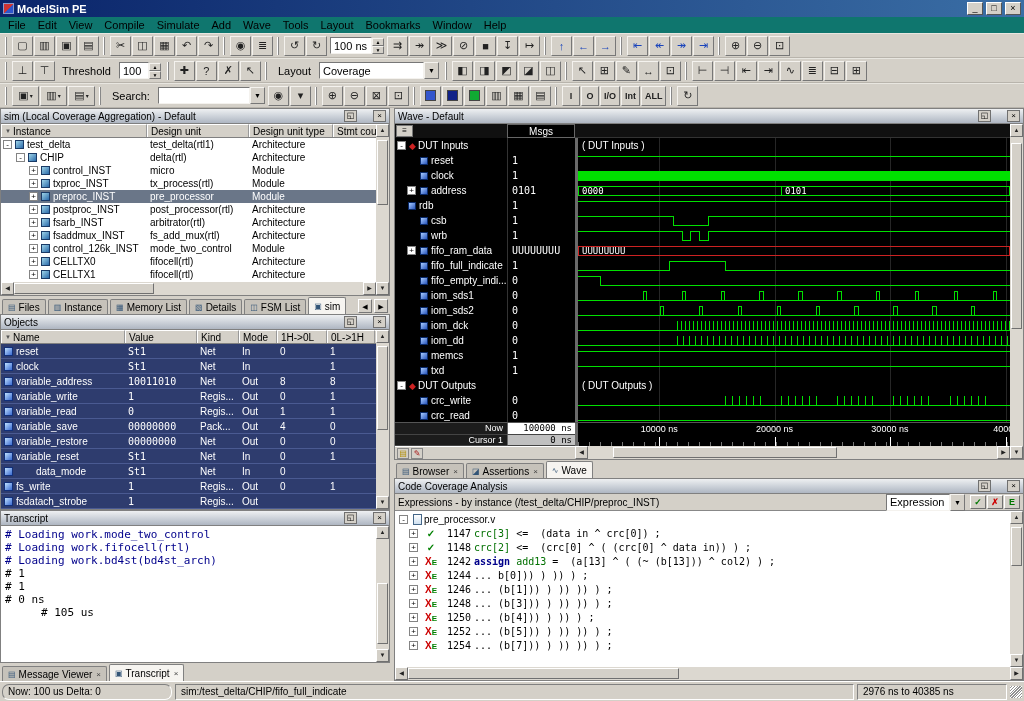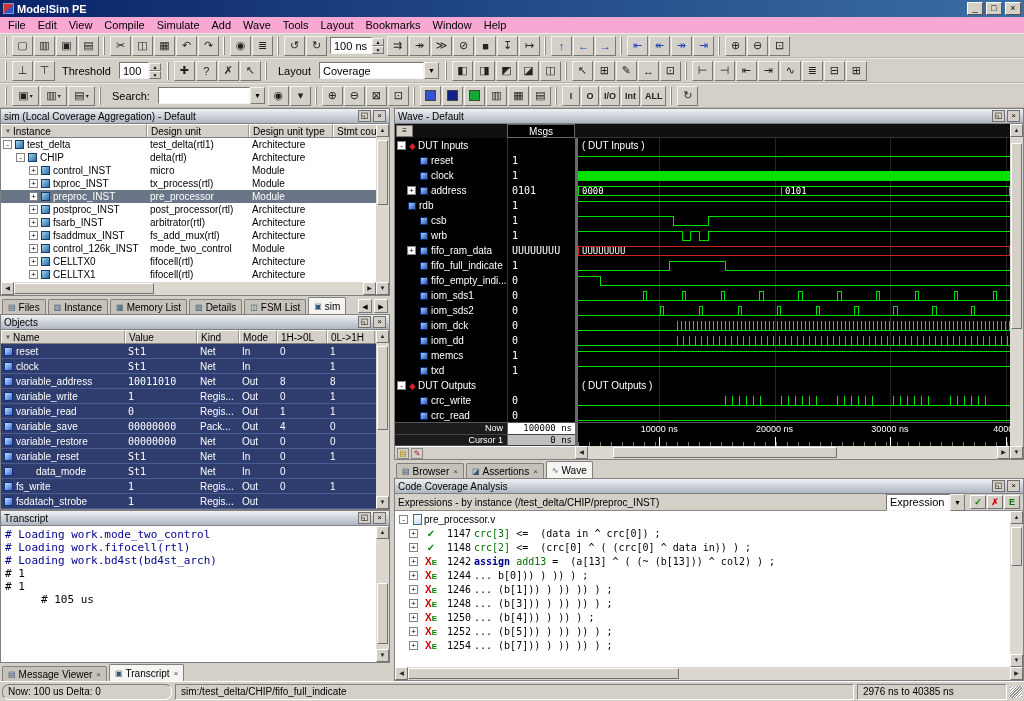--- a/index.html
+++ b/index.html
@@ -5,21 +5,21 @@
   * { box-sizing: border-box; margin:0; padding:0; }
   html,body { width:1024px; height:701px; overflow:hidden; }
   body { font-family:"Liberation Sans",sans-serif; font-size:11px; background:#d4d0c8; position:relative; color:#000; }
 
   .titlebar { height:17px; display:flex; align-items:center; background:linear-gradient(to right,#0a246a,#3a6ea5); padding:0 3px; gap:3px; }
   .app-icon { width:11px; height:11px; background:linear-gradient(135deg,#cc3333 0 50%,#2f55cc 50% 100%); border:1px solid #8899cc; flex:none; }
   .title-text { color:#fff; font-weight:bold; font-size:11px; flex:none; }
   .tspacer { flex:1; }
   .winbtn { width:16px; height:13px; background:#d4d0c8; border:1px solid; border-color:#fff #555 #555 #fff; font-size:9px; line-height:11px; text-align:center; flex:none; }
 
-  .menubar { height:16px; display:flex; align-items:center; padding-left:2px; background:#f9a8d4; }
+  .menubar { height:16px; display:flex; align-items:center; padding-left:2px; background:#0f766e; }
   .menu-item { padding:1px 6px; }
 
   .toolbar-row { height:25px; display:flex; align-items:center; padding:0 2px; gap:1px; border-top:1px solid #e8e6e0; border-bottom:1px solid #b8b4ac; background:#d4d0c8; }
   .tb-handle { width:3px; height:18px; margin:0 3px; background:linear-gradient(to right,#fff 0 1px,#888 1px 2px,transparent 2px); flex:none; }
   .tb-btn { width:21px; height:20px; flex:none; display:flex; align-items:center; justify-content:center; font-size:11px; color:#222; border:1px solid; border-color:#f4f2ee #777 #777 #f4f2ee; background:#d4d0c8; }
   .tb-btn.blue { color:#1a44bb; }
   .tb-textbtn { width:auto; min-width:18px; padding:0 3px; font-size:9px; font-weight:bold; }
   .tb-label { margin:0 5px 0 6px; font-size:11px; flex:none; }
   .tb-fieldwrap { display:flex; align-items:center; margin:0 2px; flex:none; }
   .tb-field { height:17px; background:#fff; border:1px solid; border-color:#777 #f4f2ee #f4f2ee #777; display:flex; align-items:center; padding:0 3px; font-size:11px; overflow:hidden; }
@@ -30,21 +30,21 @@
   .tb-dropbtn { width:27px; gap:1px; }
   .dropcaret { font-size:6px; }
   .swatch { width:11px; height:11px; border:1px solid #444; }
 
   .main { position:absolute; top:108px; left:0; width:1024px; height:573px; display:flex; }
   .left-col { width:390px; display:flex; flex-direction:column; flex:none; }
   .vsplit { width:4px; flex:none; background:#d4d0c8; }
   .right-col { flex:1; display:flex; flex-direction:column; min-width:0; }
 
   .panel { background:#fff; border:1px solid #808080; display:flex; flex-direction:column; overflow:hidden; }
-  .phead { height:15px; flex:none; background:linear-gradient(to bottom,#eef0f2,#aeb6c2); border-bottom:1px solid #808080; display:flex; align-items:center; padding:0 3px; gap:2px; }
+  .phead { height:15px; flex:none; background:linear-gradient(to bottom,#eef0f2,#aeb6c2); border-bottom:1px solid #808080; display:flex; align-items:center; padding:0 3px; gap:16px; }
   .ptitle { flex:1; font-size:10px; white-space:nowrap; overflow:hidden; }
   .phbtn { width:13px; height:12px; flex:none; background:#d4d0c8; border:1px solid #707070; font-size:8px; line-height:10px; text-align:center; }
 
   .colhead { height:14px; flex:none; display:flex; background:#d4d0c8; border-bottom:1px solid #808080; overflow:hidden; }
   .colcell { flex:none; border-right:1px solid #999; border-top:1px solid #fff; border-left:1px solid #fff; padding:0 3px; font-size:10px; white-space:nowrap; overflow:hidden; display:flex; align-items:center; gap:2px; }
   .colfill { flex:1; border-top:1px solid #fff; }
   .sortmark { font-size:6px; color:#555; }
 
   .sim-wrap { height:206px; flex:none; display:flex; flex-direction:column; }
   .sim-wrap .panel { flex:1; min-height:0; }
@@ -671,20 +671,21 @@
           <span class="phbtn">◱</span>
           <span class="phbtn">×</span>
         </div>
         <div class="panel-body">
           <div id="trans-lines" class="trans-lines">
               <div class="trans-line" style="color: rgb(0, 0, 139);"># Loading work.mode_two_control</div>
               <div class="trans-line" style="color: rgb(0, 0, 139);"># Loading work.fifocell(rtl)</div>
               <div class="trans-line" style="color: rgb(0, 0, 139);"># Loading work.bd4st(bd4st_arch)</div>
               <div class="trans-line" style="color: rgb(0, 0, 0);"># 1</div>
               <div class="trans-line" style="color: rgb(0, 0, 0);"># 1</div>
+              <div class="trans-line" style="color: rgb(0, 0, 0);"># 0 ns</div>
               <div class="trans-line" style="color: rgb(0, 0, 0); margin-left: 36px;"># 105 us</div>
               <div class="trans-line" style="color: rgb(0, 0, 0);"></div>
             </div>
           <div id="trans-vscroll" class="sbar v">
               <div class="sb-btn">▲</div>
               <div class="sb-track">
                 <div class="sb-thumb" style="left: 1px; right: 1px; top: 40%; height: 55%;"></div>
               </div>
               <div class="sb-btn">▼</div>
             </div>

